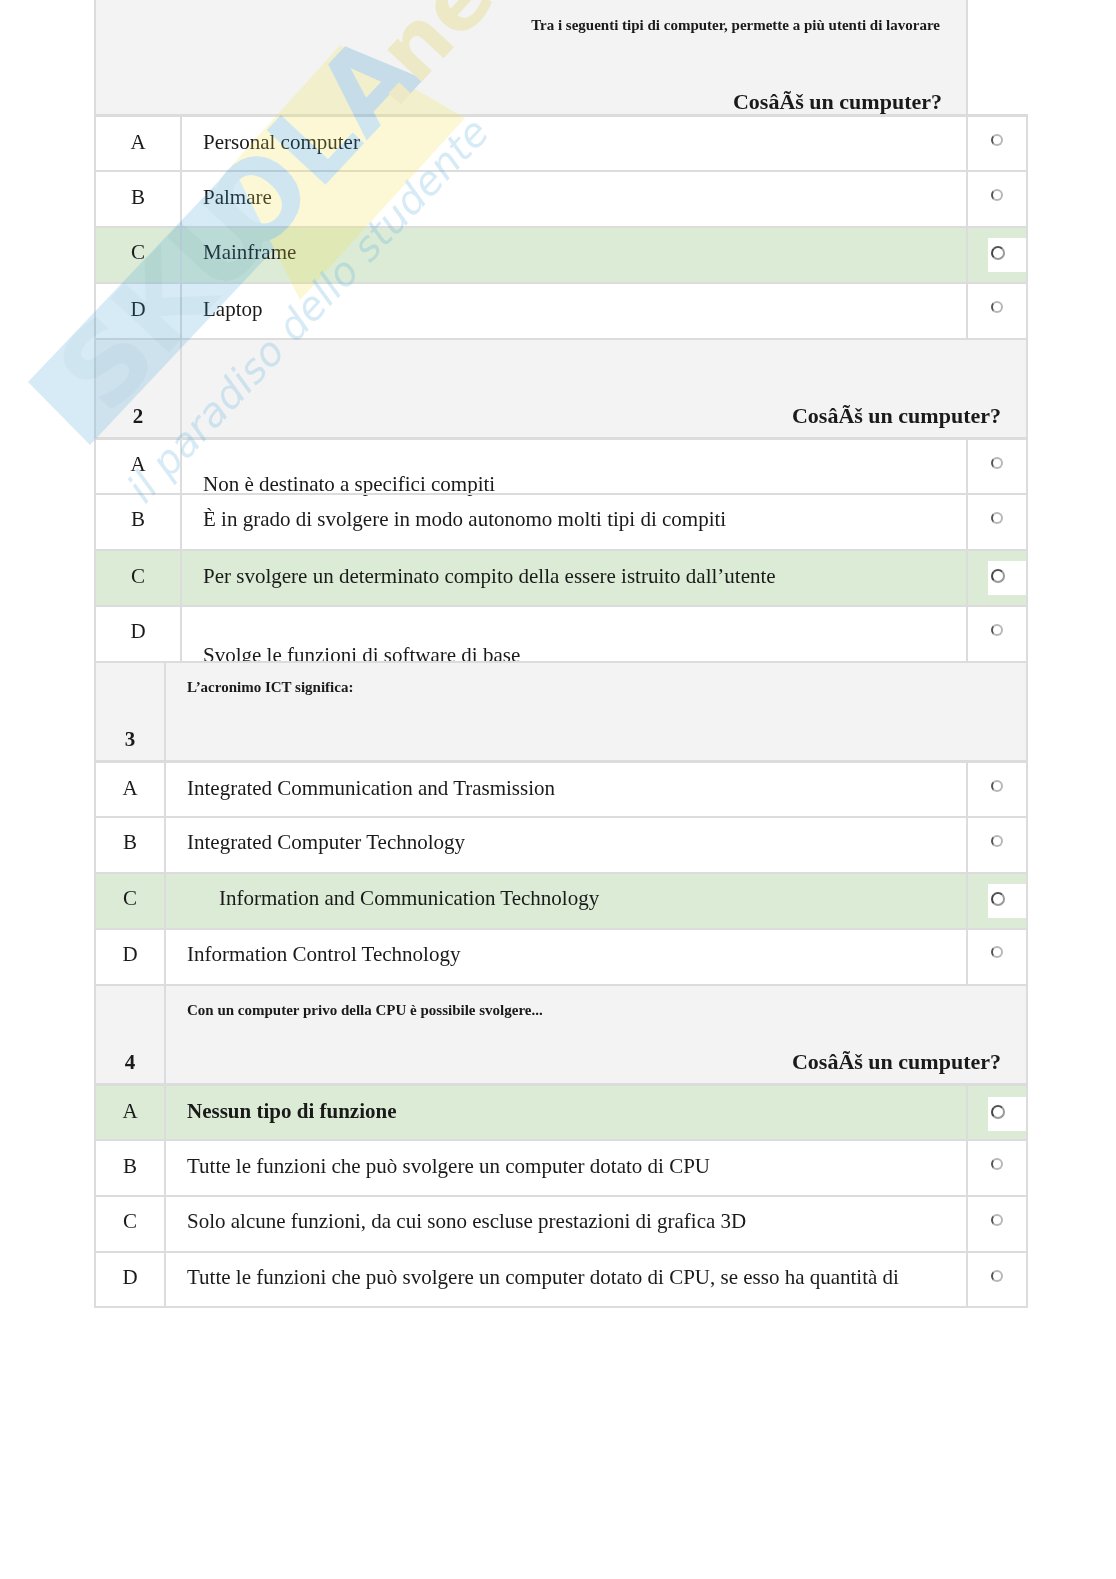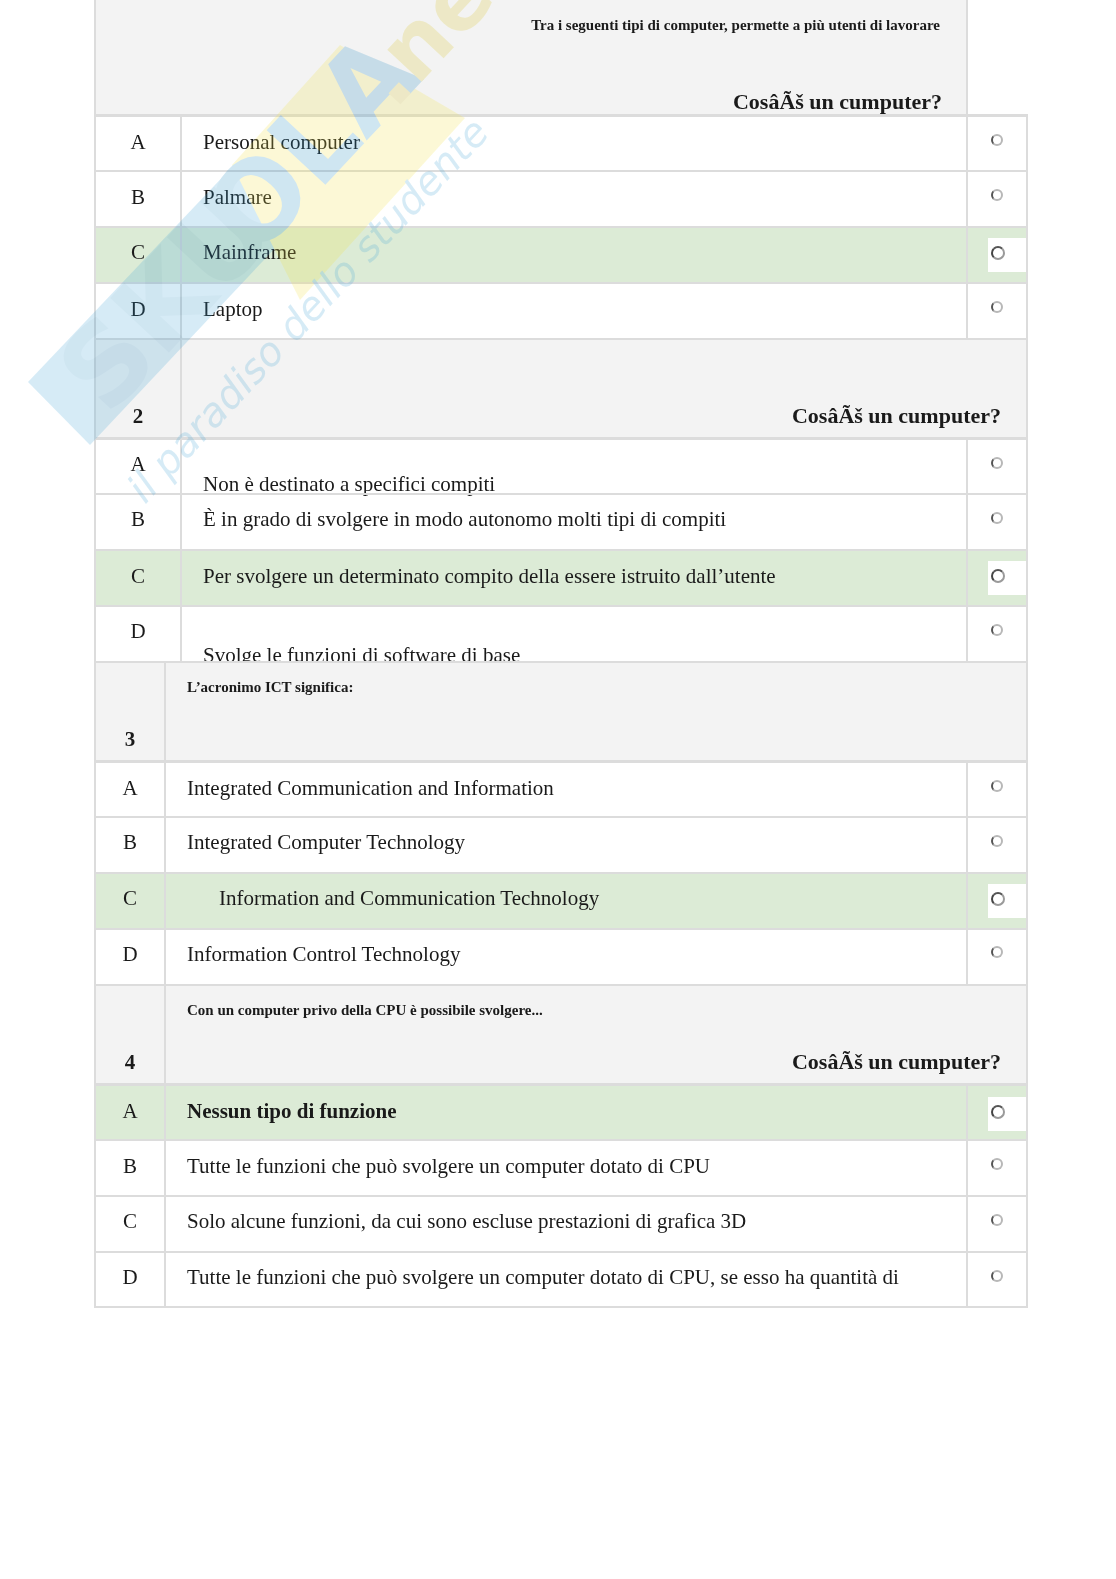--- a/index.html
+++ b/index.html
@@ -169,21 +169,21 @@
   </div>
 
   <div class="header-bg" style="left:95px; top:662px; width:932px; height:99px;"></div>
   <div class="q-num" style="left:95px; top:727px; width:70px;">3</div>
   <div class="q-text" style="left:187px; top:675px; width:760px;">L’acronimo ICT significa:</div>
 
   <div class="row-correct" style="left:95px; top:873px; width:932px; height:55px;"></div>
 
   <div>
     <div class="letter" style="left:95px; top:776px; width:70px;">A</div>
-    <div class="answer-text" style="left:187px; top:776px;">Integrated Communication and Information</div>
+    <div class="answer-text" style="left:187px; top:776px;">Integrated Communication and Trasmission</div>
     <span class="radio" style="left:991px; top:780px;"></span>
   </div>
   <div>
     <div class="letter" style="left:95px; top:830px; width:70px;">B</div>
     <div class="answer-text" style="left:187px; top:830px;">Integrated Computer Technology</div>
     <span class="radio" style="left:991px; top:835px;"></span>
   </div>
   <div>
     <div class="letter" style="left:95px; top:886px; width:70px;">C</div>
     <div class="answer-text" style="left:187px; top:886px;margin-left:32px;">Information and Communication Technology</div>

